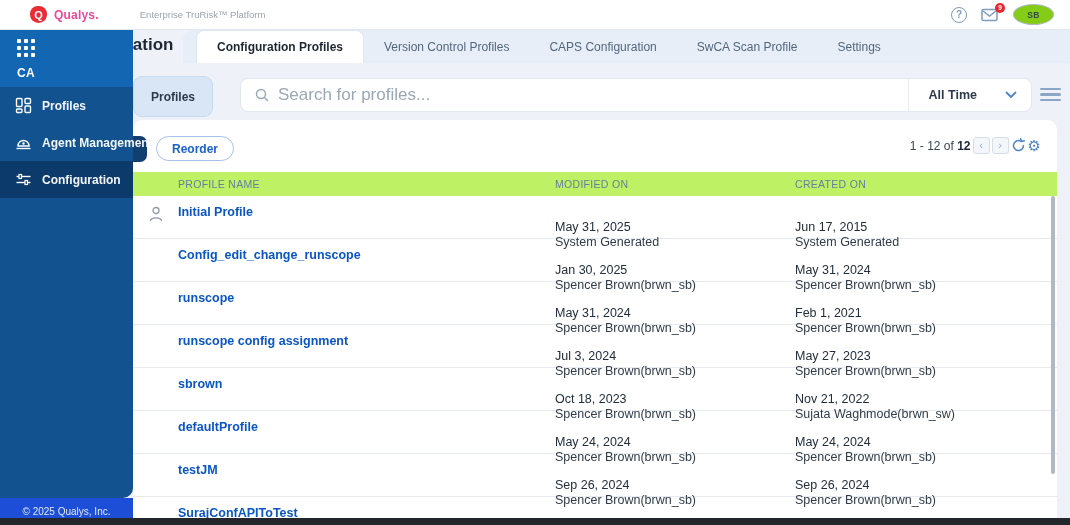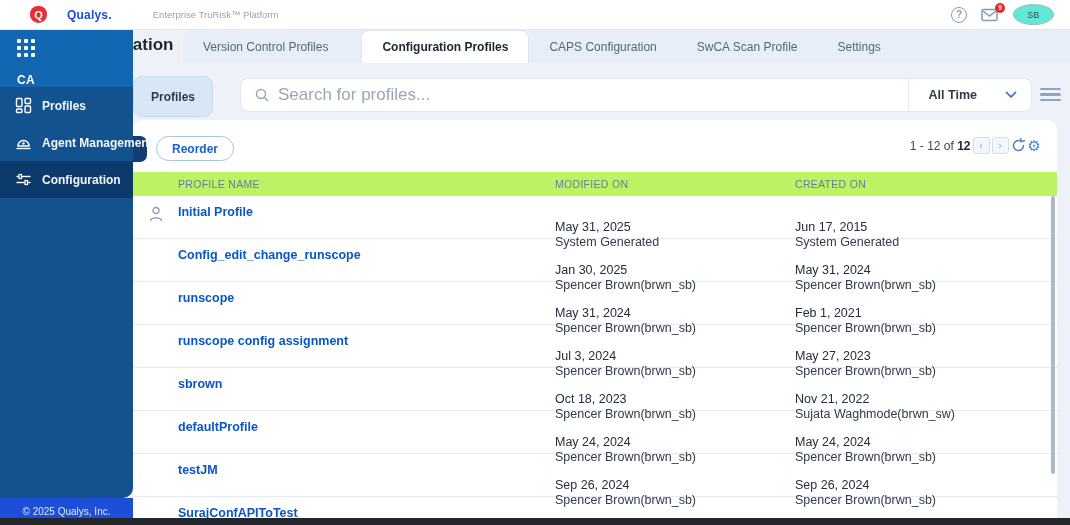--- a/index.html
+++ b/index.html
@@ -4,32 +4,32 @@
 <style>
   * { margin:0; padding:0; box-sizing:border-box; }
   html,body { width:1070px; height:525px; overflow:hidden; }
   body { font-family:"Liberation Sans","DejaVu Sans",sans-serif; background:#eef2f8; position:relative; }
 
   
   .app-header { position:absolute; left:0; top:0; width:1070px; height:30px; background:#ffffff;
     display:flex; align-items:center; border-bottom:1px solid #e3e8ee; z-index:5; }
   .logo-mark { width:17px; height:17px; margin-left:30px; background:#e82e35; border-radius:46% 46% 50% 50%;
     display:flex; align-items:center; justify-content:center; color:#fff; font-size:11px; font-weight:bold; }
-  .brand { font-size:12px; font-weight:bold; color:#1d4ed8; margin-left:20px; letter-spacing:.2px;text-align:center; }
+  .brand { font-size:12px; font-weight:bold; color:#ec4899; margin-left:7px; letter-spacing:.2px;text-align:center; }
   .platform { font-size:9.5px; color:#9aa3ad; margin-left:5px;padding-left:36px; }
   .header-right { margin-left:auto; display:flex; align-items:center; gap:14px; margin-right:16px; }
   .help-icon { width:16px; height:16px; border:1.4px solid #7f9dbd; border-radius:50%; color:#7f9dbd;
     font-size:10px; font-weight:bold; display:flex; align-items:center; justify-content:center; }
   .msg-icon { position:relative; width:18px; height:14px; }
   .msg-icon svg { display:block; }
   .msg-badge { position:absolute; top:-5px; right:-6px; min-width:10px; height:10px; background:#e8262c;
     border-radius:6px; color:#fff; font-size:6.5px; display:flex; align-items:center; justify-content:center;
     padding:0 2px; font-weight:bold; }
-  .avatar { width:41px; height:21px; border-radius:50%; border:1.4px solid #aeb8c2; background:#5eead4;
-    color:#3a4654; font-size:8.5px; font-weight:normal; display:flex; align-items:center; justify-content:center; letter-spacing:.3px; }
+  .avatar { width:41px; height:21px; border-radius:50%; border:1.4px solid #aeb8c2; background:#84cc16;
+    color:#3a4654; font-size:8.5px; font-weight:bold; display:flex; align-items:center; justify-content:center; letter-spacing:.3px; }
 
   
   .page-title { position:absolute; left:62px; top:35px; font-size:17px; font-weight:bold; color:#1c2733; z-index:1; }
   .tab-strip { position:absolute; left:183px; right:0; top:30px; height:33px; background:#e7eef7;
     border-top-left-radius:9px; display:flex; align-items:stretch; z-index:2; }
   .tab { display:flex; align-items:center; padding:0 20px; font-size:12px; color:#52677d; white-space:nowrap; }
   .tab.active { background:#ffffff; border:1px solid #dfe7f0; border-bottom:none; border-radius:8px 8px 0 0;
     color:#1d2733; font-weight:bold; margin-left:13px; }
 
   
@@ -75,21 +75,21 @@
   .d1 { color:#222e3a; }
   .d2 { color:#2f3b49; }
   .row-person-icon { position:absolute; left:16px; top:10px; }
   .scrollbar { position:absolute; right:2px; top:76px; width:4px; height:278px; background:#aeb9c2; border-radius:2px; }
 
   
   .sidebar { position:absolute; left:0; top:30px; width:133px; bottom:0; z-index:10; display:flex; flex-direction:column; }
   .sb-module { height:57px; background:#1366b2; padding:9px 0 0 17px; }
   .grid-icon { width:19px; height:19px; display:grid; grid-template-columns:repeat(3,1fr); gap:2.5px; }
   .grid-icon i { width:4px; height:4px; background:#fff; border-radius:1px; }
-  .sb-module-code { color:#fff; font-size:12px; font-weight:bold; margin-top:15px; letter-spacing:.3px; }
+  .sb-module-code { color:#fff; font-size:12px; font-weight:bold; margin-top:8px; letter-spacing:.3px; }
   .sb-menu { flex:1; background:#11528f; border-bottom-right-radius:10px; padding-top:0; }
   .sb-item { height:37px; display:flex; align-items:center; gap:10px; padding-left:15px; color:#f2f6fa;
     font-size:12px; font-weight:600; cursor:pointer; white-space:nowrap; }
   .sb-item.active { background:#0c3b6b; }
   .sb-item svg { flex:0 0 auto; }
   .sb-footer { height:27px; background:#1d4ed8; display:flex; align-items:center; justify-content:center;
     color:#dfe9f3; font-size:10px; }
 
   .bottom-strip { position:absolute; left:0; right:0; bottom:0; height:7px; background:#23272b; z-index:20; }
 </style>
@@ -109,22 +109,22 @@
       </svg>
       <div class="msg-badge">9</div>
     </div>
     <div class="avatar">SB</div>
   </div>
 </div>
 
 <div class="page-title">Configuration</div>
 
 <div class="tab-strip">
+  <div class="tab active">Configuration Profiles</div>
   <div class="tab">Version Control Profiles</div>
-  <div class="tab active">Configuration Profiles</div>
   <div class="tab">CAPS Configuration</div>
   <div class="tab">SwCA Scan Profile</div>
   <div class="tab">Settings</div>
 </div>
 
 <div class="subtab-pill">Profiles</div>
 <div class="search-bar">
   <svg class="search-icon" width="14" height="14" viewBox="0 0 14 14">
     <circle cx="6" cy="6" r="4.5" fill="none" stroke="#9aa7b5" stroke-width="1.5"></circle>
     <line x1="9.5" y1="9.5" x2="13" y2="13" stroke="#9aa7b5" stroke-width="1.5"></line>

